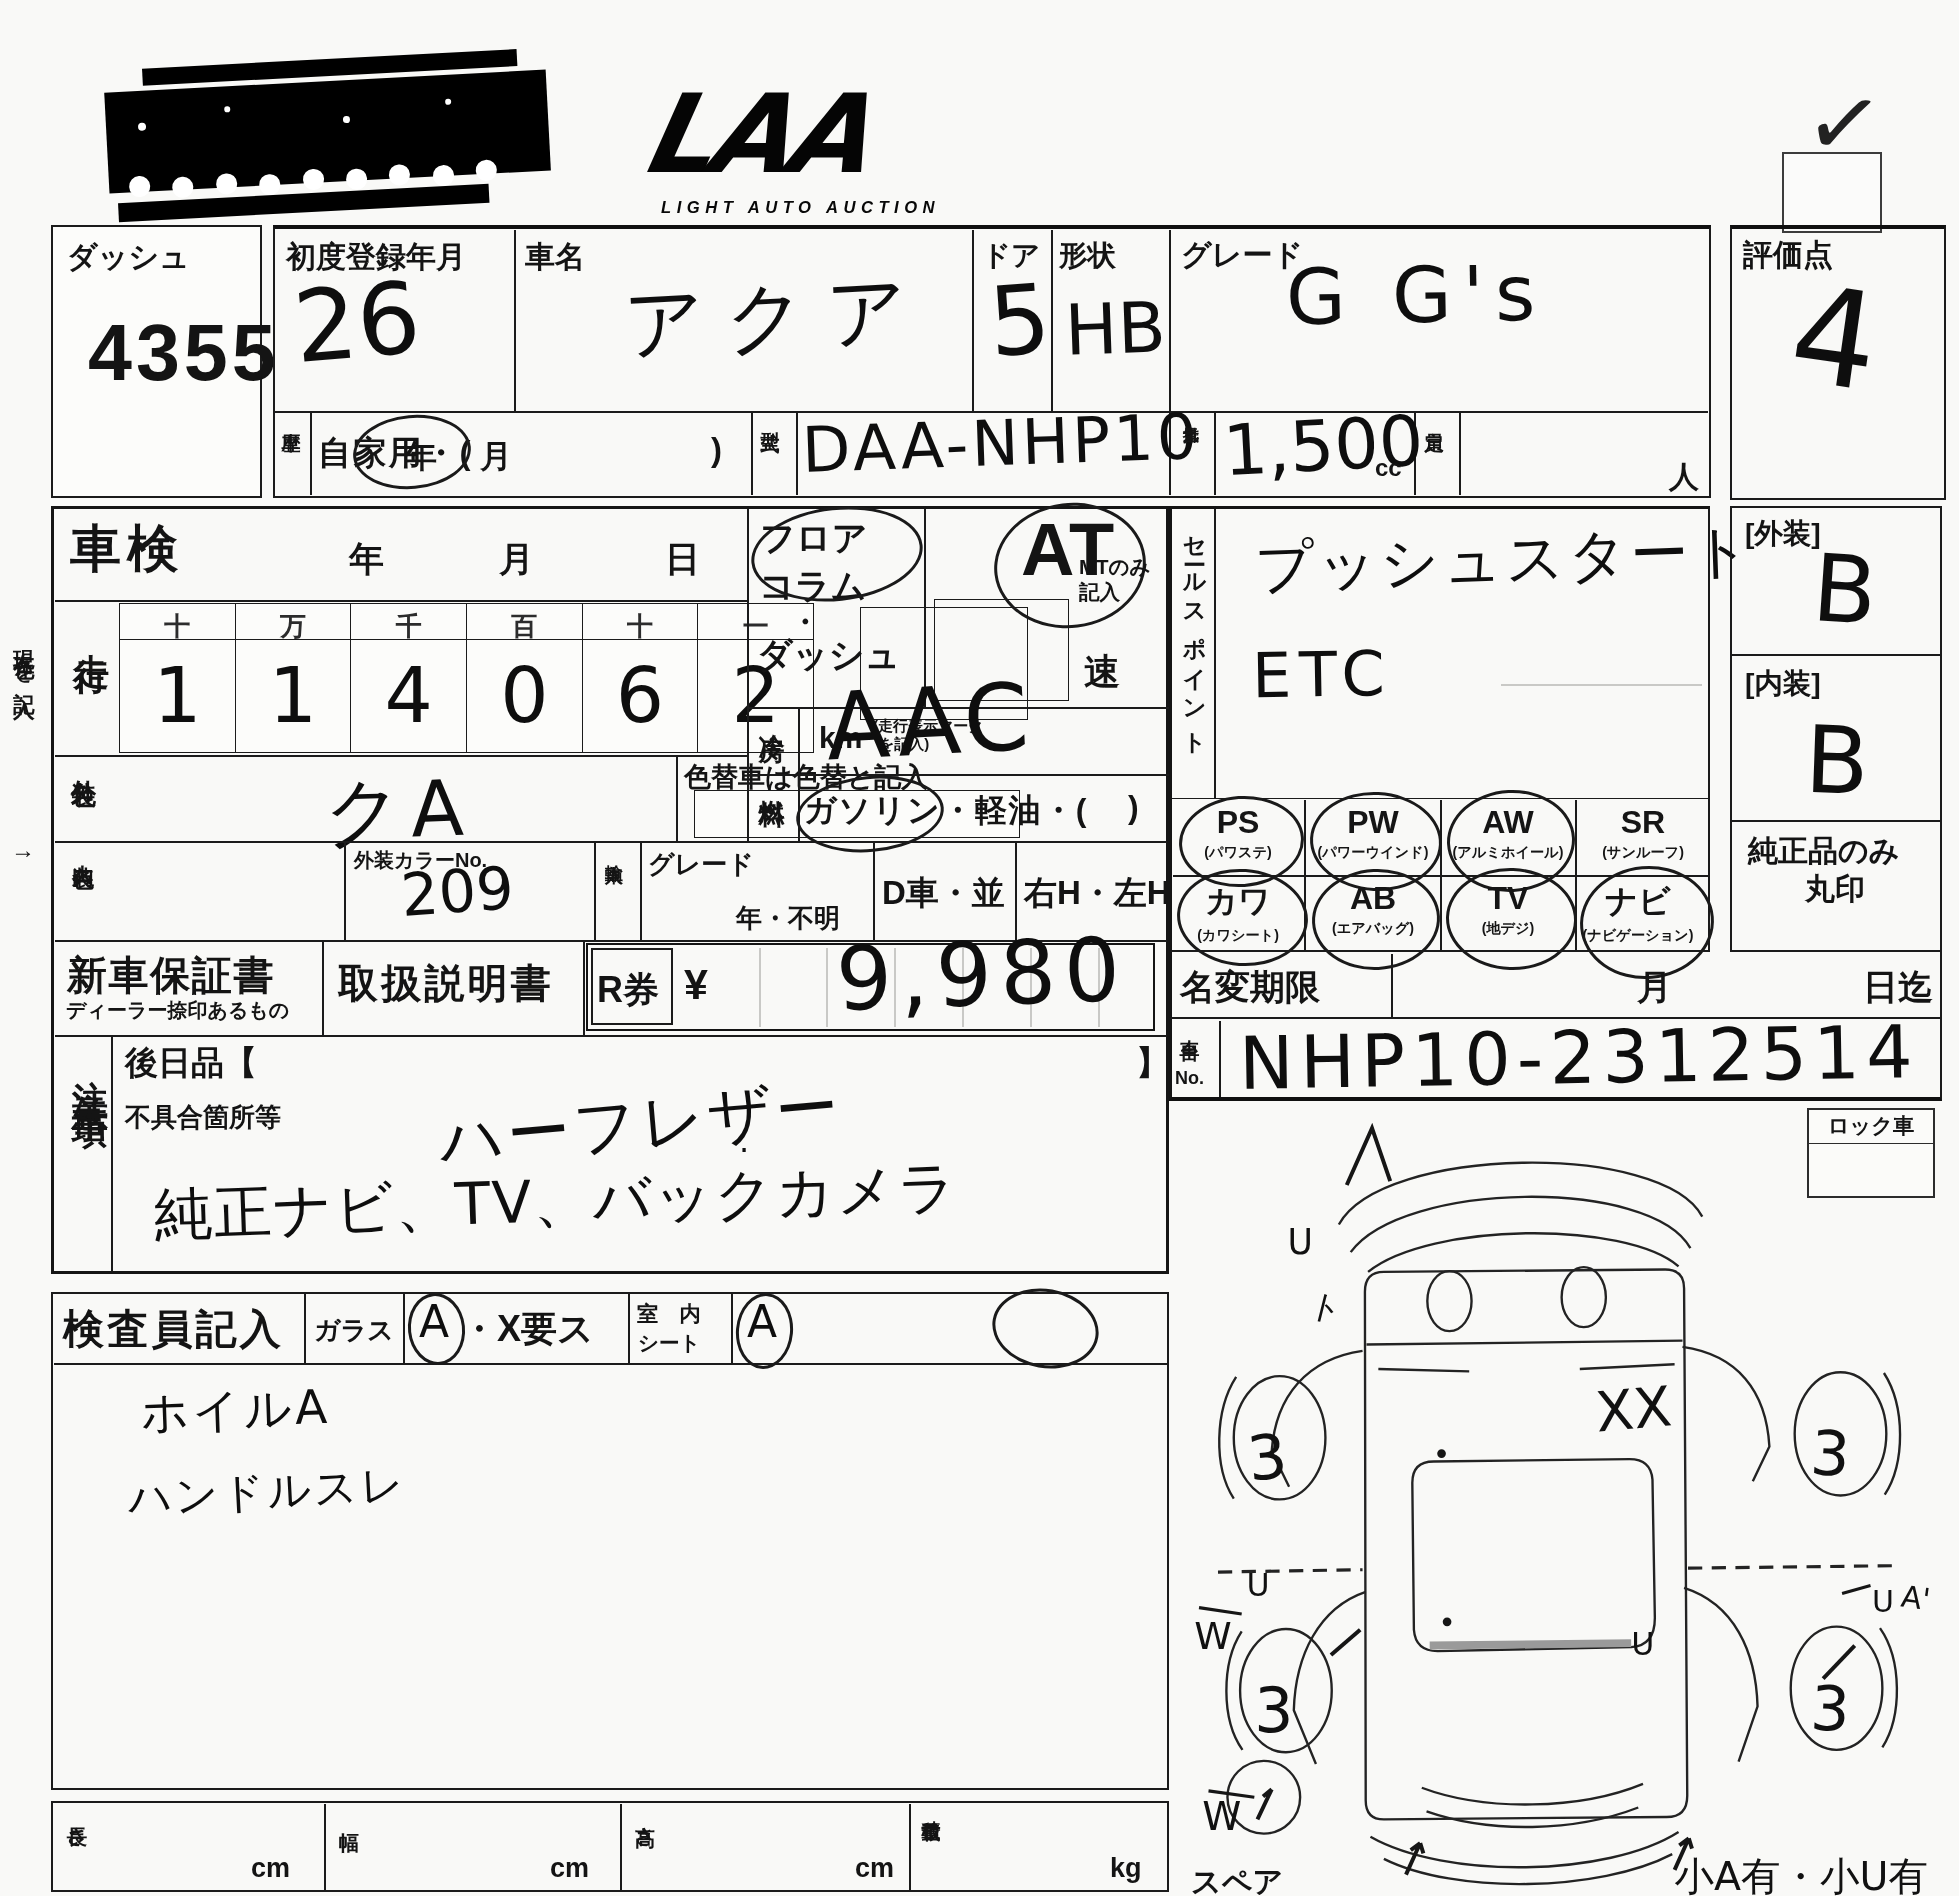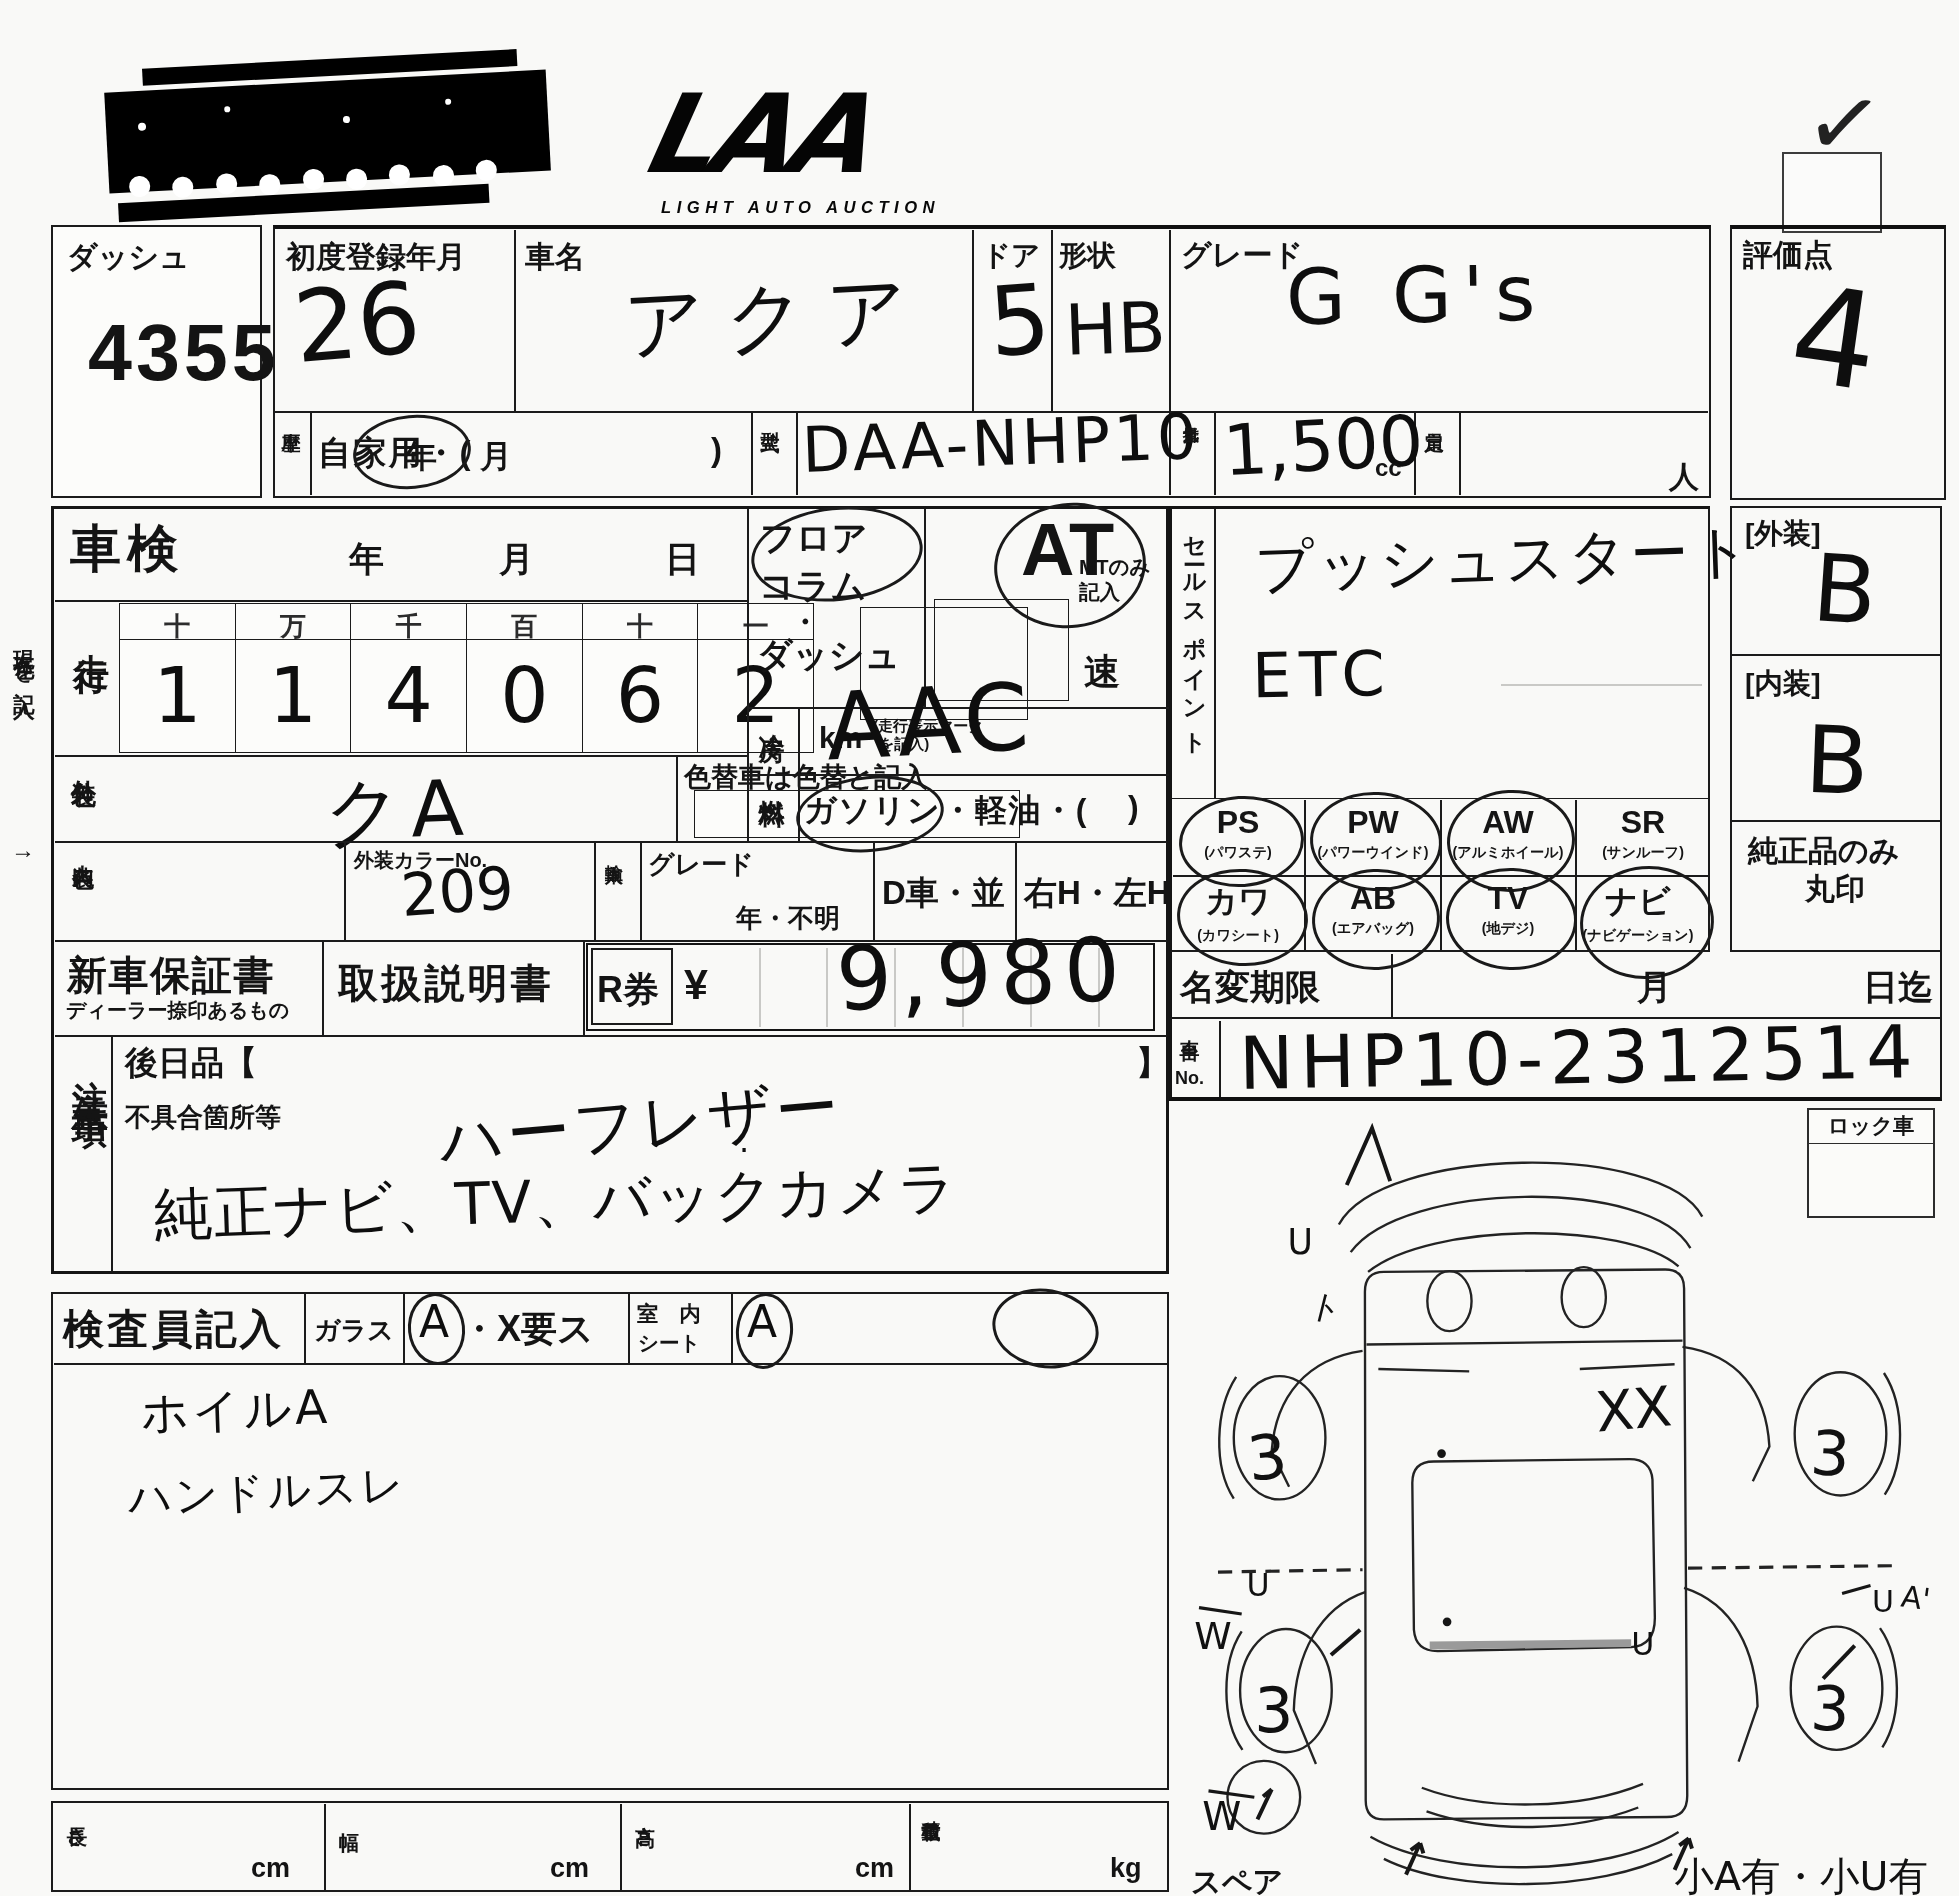--- a/index.html
+++ b/index.html
@@ -308,21 +308,21 @@
   <div class="a bx" style="left:1730px;top:506px;width:212px;height:150px;box-sizing:border-box"></div>
   <div class="a lbl" style="left:1745px;top:515px;font-size:28.4px">[外装]</div>
   <div class="a hw" style="left:1813px;top:536px;font-size:93px;transform:rotate(4deg)">B</div>
   <div class="a bx" style="left:1730px;top:654px;width:212px;height:168px;box-sizing:border-box"></div>
   <div class="a lbl" style="left:1745px;top:665px;font-size:28.4px">[内装]</div>
   <div class="a hw" style="left:1805px;top:707px;font-size:93px;transform:rotate(2deg)">B</div>
   <div class="a bx" style="left:1730px;top:820px;width:212px;height:132px;box-sizing:border-box"></div>
   <div class="a lbl" style="left:1748px;top:831px;font-size:30px">純正品のみ</div>
   <div class="a lbl" style="left:1805px;top:869px;font-size:30px">丸印</div>
 
-  <div class="a" style="left:1807px;top:1108px;width:128px;height:110px;border:2.4px solid #2c2c2c;box-sizing:border-box;background:#fbfbf9">
+  <div class="a" style="left:1807px;top:1108px;width:128px;height:90px;border:2.4px solid #2c2c2c;box-sizing:border-box;background:#fbfbf9">
     <div style="height:33px;border-bottom:1.6px solid #2c2c2c;text-align:center">
       <span class="lbl" style="font-size:21.3px;line-height:33px">ロック車</span>
     </div>
   </div>
 
   <svg class="a" style="left:1169px;top:1102px" width="790" height="794" viewBox="0 0 1000 1005">
     <g fill="none" stroke="#232323" stroke-width="3">
 
       <path d="M215,155 C270,55 625,50 675,145"></path>
       <path d="M230,190 C295,100 610,95 660,185"></path>

